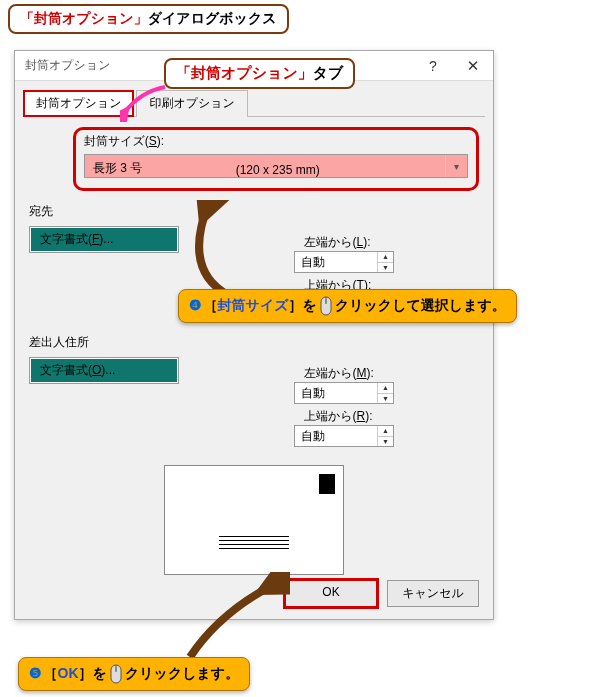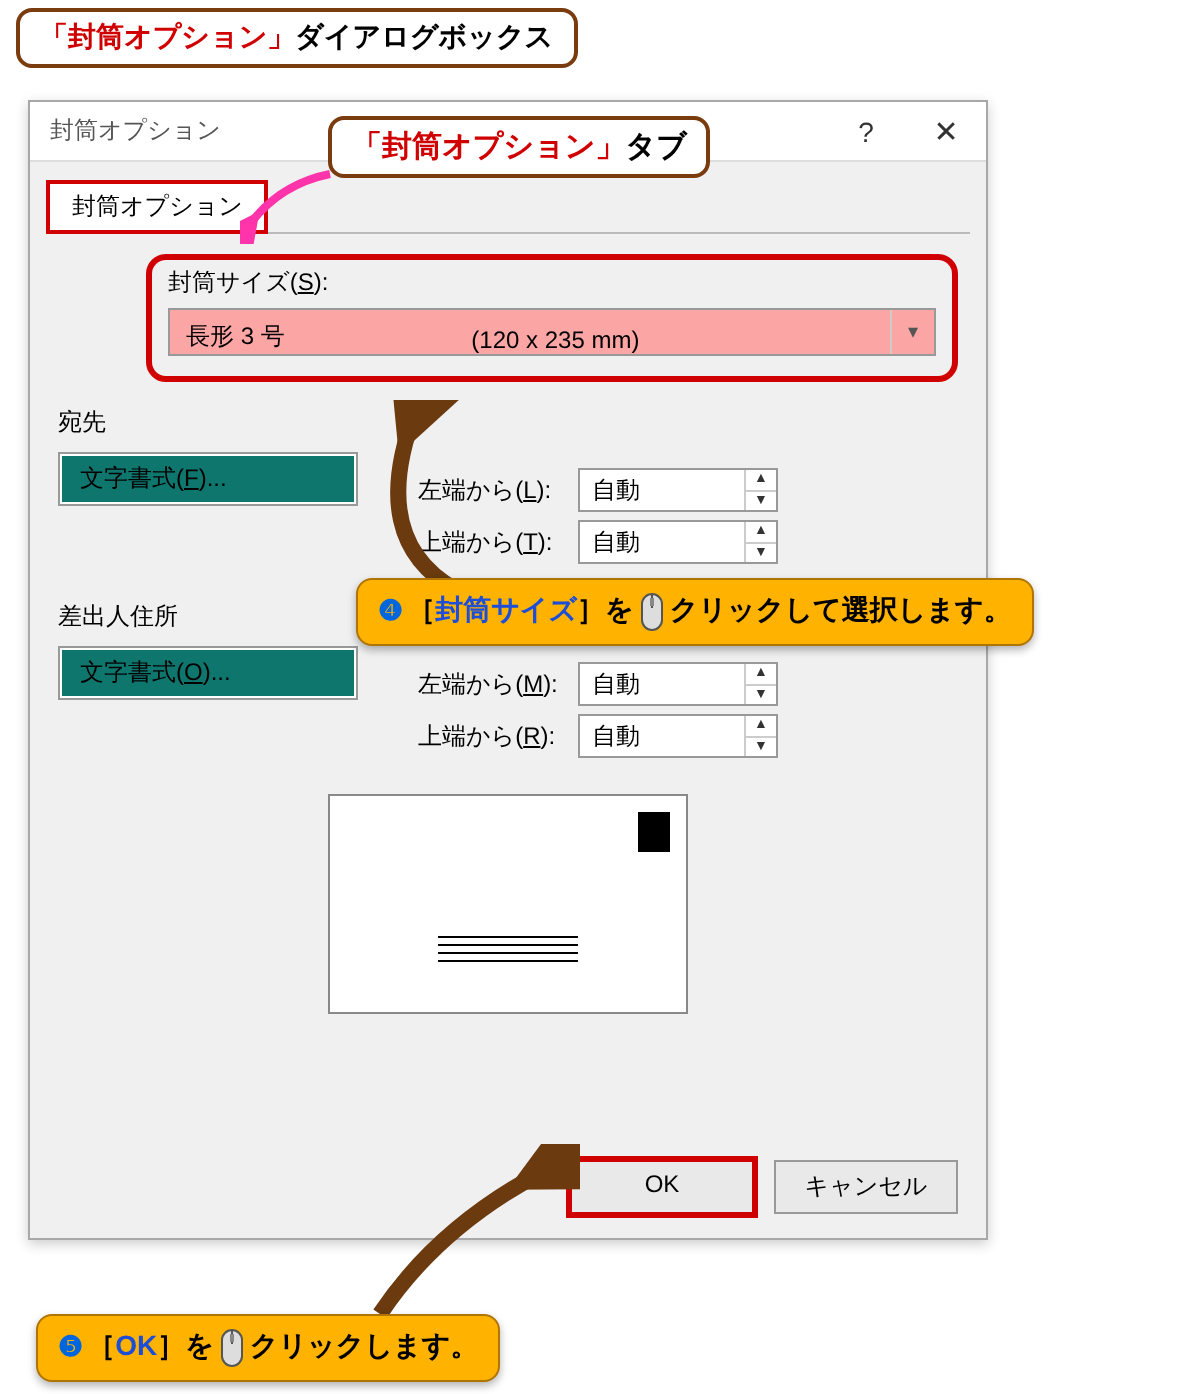--- a/index.html
+++ b/index.html
@@ -140,20 +140,21 @@
     box-shadow: inset 0 0 0 1px #fff;
   }
   .measure-grid {
     margin-top: 4px;
   }
   .measure-row {
     display: flex;
     align-items: center;
     justify-content: flex-start;
     margin: 4px 0;
+    flex-direction: column;
   }
   .measure-label {
     width: 80px;
     text-align: left;
   }
   .spinner {
     display: flex;
     align-items: stretch;
     border: 1px solid #999;
     background: #fff;
@@ -329,20 +330,21 @@
   <div class="titlebar">
     <div class="titlebar-title">封筒オプション</div>
     <div class="titlebar-spacer"></div>
     <div class="titlebar-btn">?</div>
     <div class="titlebar-btn close">✕</div>
   </div>
 
   <div class="tabs">
     <div class="tab-row">
       <div class="tab active">封筒オプション</div>
+      <div class="tab">印刷オプション</div>
     </div>
   </div>
 
   <div class="tab-content">
 
     <div class="size-block">
       <div class="field-label">
         <span>封筒サイズ(</span><span class="u">S</span><span>):</span>
       </div>
       <div class="dropdown">

